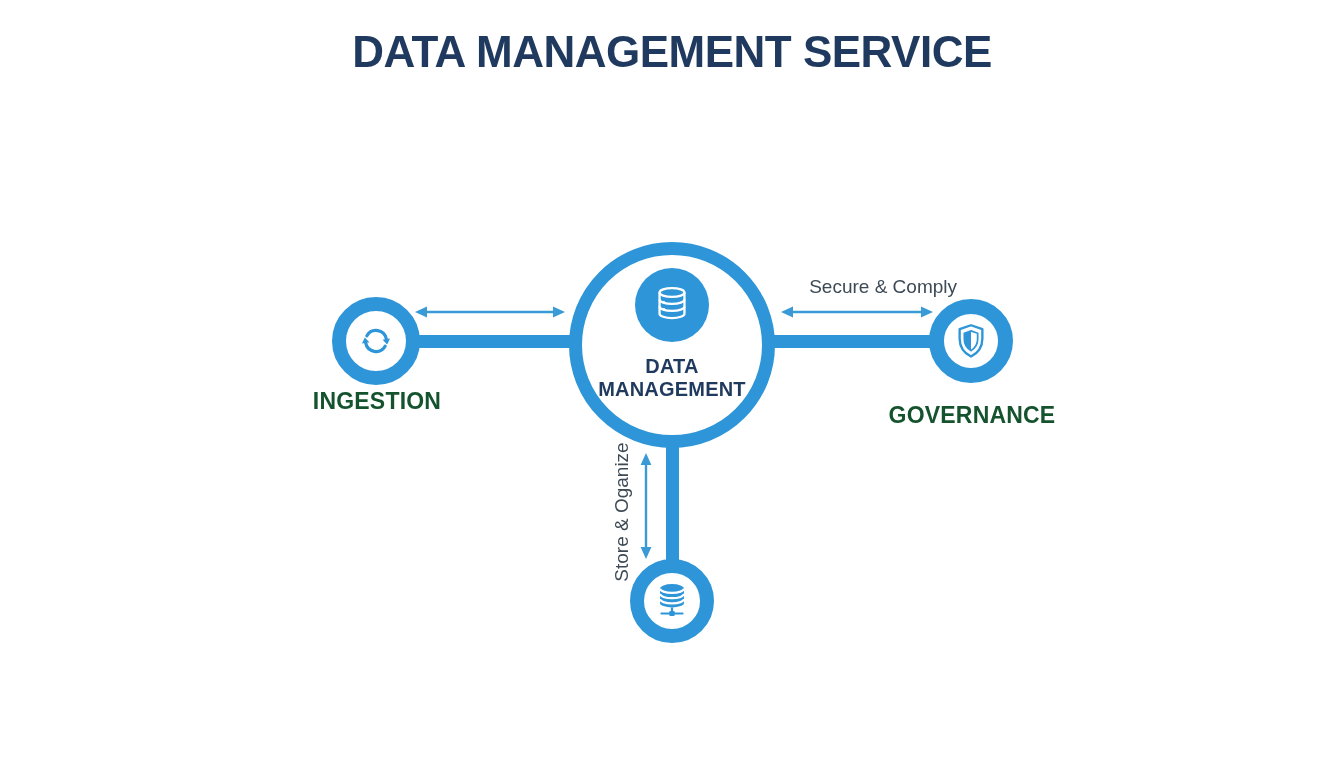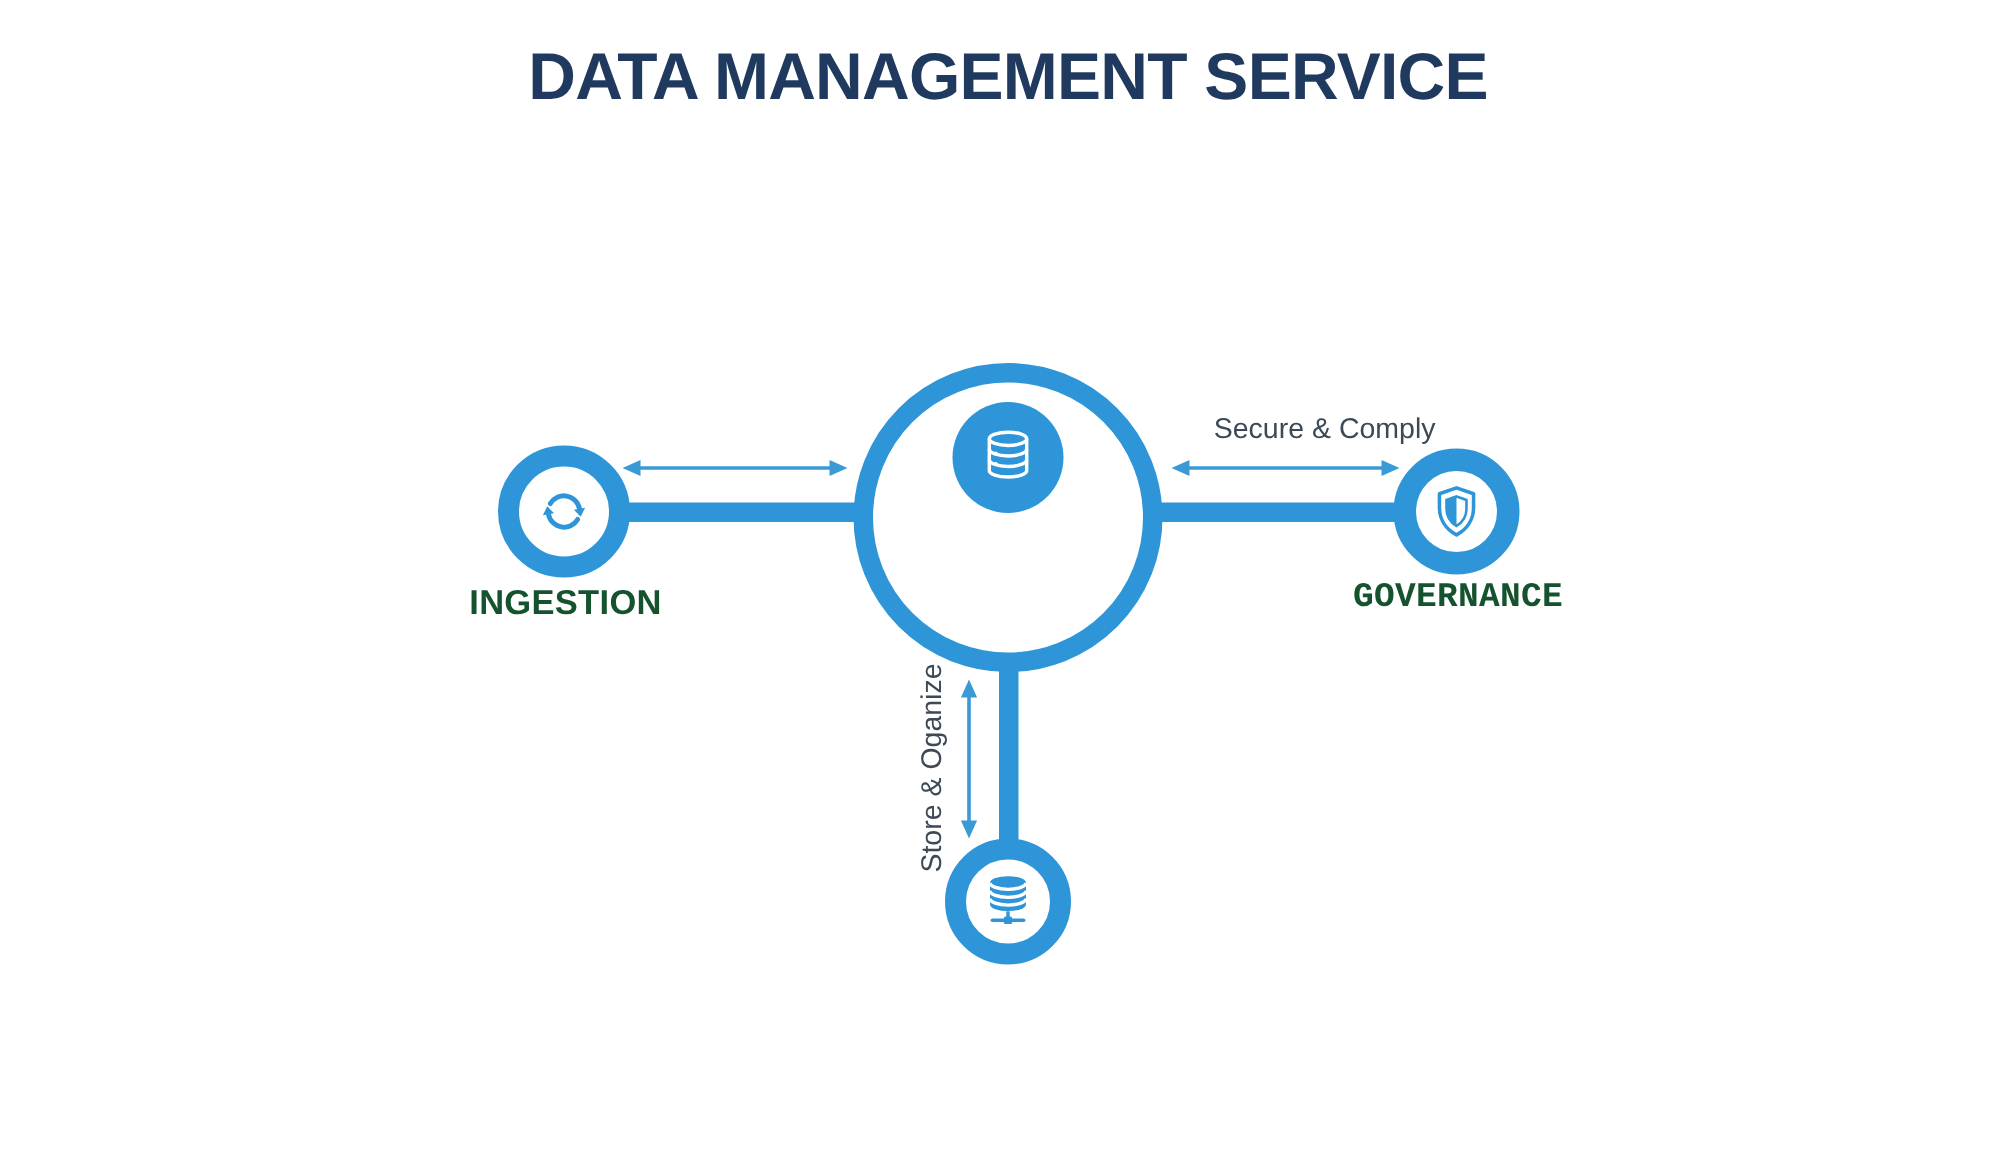--- a/index.html
+++ b/index.html
@@ -47,21 +47,21 @@
   }
   .node-ingestion{left:332px;top:297px;width:88px;height:88px;border:14px solid #2e96d8;}
   .node-governance{left:929px;top:299px;width:84px;height:84px;border:15px solid #2e96d8;}
   .node-storage{left:630px;top:559px;width:84px;height:84px;border:14px solid #2e96d8;}
 
   .node-label{
     position:absolute;width:200px;text-align:center;
     font-size:23px;font-weight:bold;color:#14532d;letter-spacing:0.2px;
   }
   .label-ingestion{left:277px;top:388px;}
-  .label-governance{left:872px;top:385px;font-family:Liberation Mono, monospace;}
+  .label-governance{left:872px;top:402px;}
   .label-storage{left:572px;top:649px;}
 
   
   .bar{position:absolute;background:#2e96d8;}
   .bar-left{left:414px;top:335px;width:162px;height:13px;}
   .bar-right{left:768px;top:335px;width:167px;height:13px;}
   .bar-down{left:666px;top:444px;width:13px;height:122px;}
 
   
   .conn-label{
@@ -111,20 +111,22 @@
     <div class="hub-badge">
       <svg viewBox="0 0 48 48" width="46" height="46">
         <ellipse cx="24" cy="11" rx="13" ry="4.6" fill="none" stroke="#ffffff" stroke-width="2.4"></ellipse>
         <path d="M11 11 v22 a13 4.6 0 0 0 26 0 v-22" fill="none" stroke="#ffffff" stroke-width="2.4"></path>
         <path d="M11 18.3 a13 4.6 0 0 0 26 0 M11 25.6 a13 4.6 0 0 0 26 0" fill="none" stroke="#ffffff" stroke-width="2.4"></path>
         <circle cx="15.5" cy="21.2" r="1.3" fill="#ffffff"></circle>
         <circle cx="15.5" cy="28.5" r="1.3" fill="#ffffff"></circle>
       </svg>
     </div>
     <div class="hub-label">
+      <div>DATA</div>
+      <div>MANAGEMENT</div>
     </div>
   </div>
 
   <div class="node node-ingestion">
     <svg viewBox="0 0 48 48" width="46" height="46">
       <path d="M14.5 18.5 A11 11 0 0 1 34.8 22.1" fill="none" stroke="#2e96d8" stroke-width="3.4" stroke-linecap="round"></path>
       <polygon points="38.7,21.4 30.9,22.8 35.6,27.6" fill="#2e96d8"></polygon>
       <path d="M33.5 29.5 A11 11 0 0 1 13.2 25.9" fill="none" stroke="#2e96d8" stroke-width="3.4" stroke-linecap="round"></path>
       <polygon points="9.3,26.6 17.1,25.2 12.3,20.4" fill="#2e96d8"></polygon>
     </svg>

